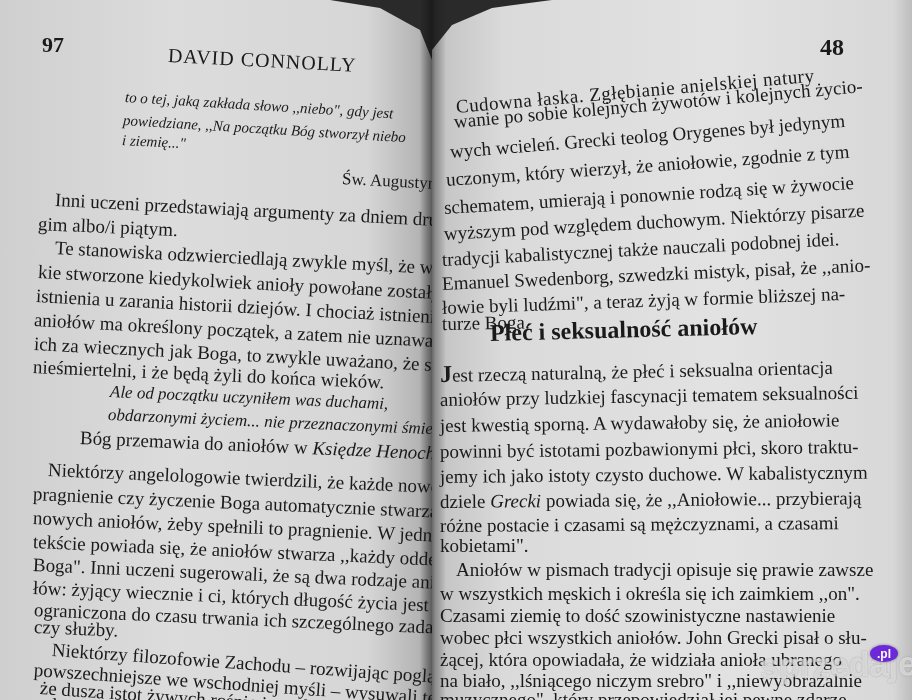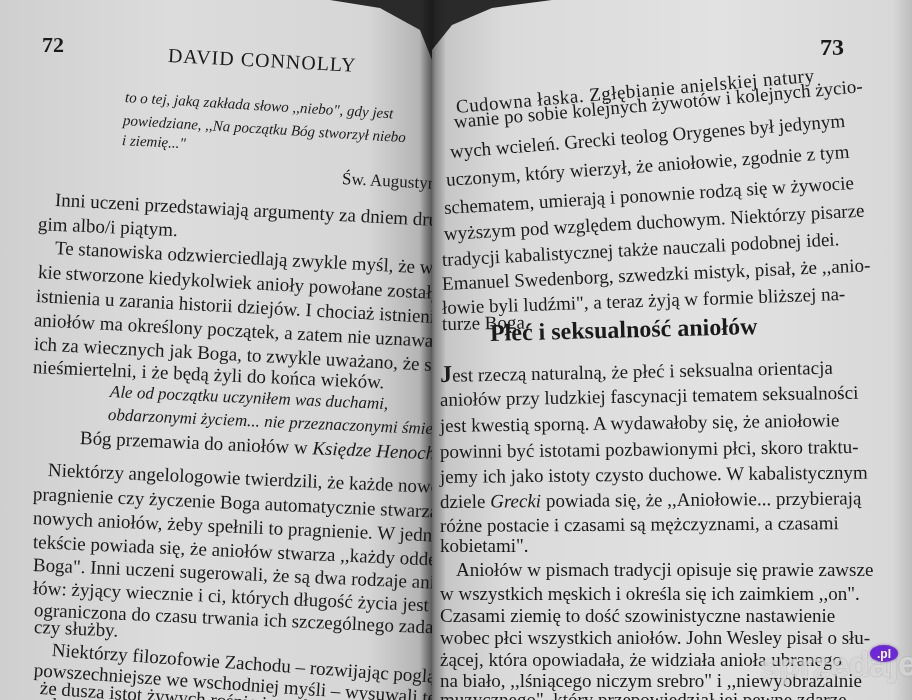--- a/index.html
+++ b/index.html
@@ -46,21 +46,21 @@
     font-size:12px; display:flex; align-items:center; justify-content:center;
     box-shadow:0 0 3px rgba(0,0,0,0.4);
   }
 </style>
 </head>
 <body>
 
 <div class="book">
 
   <div class="page page-left">
-    <div class="pnum" style="left:42px;top:32px;">72</div>
+    <div class="pnum" style="left:42px;top:32px;">97</div>
     <div class="running-head" style="left:168px;top:44px;transform:rotate(3deg);transform-origin:left;">DAVID CONNOLLY</div>
 
     <div>
       <div class="line it small" style="left:125px;top:90px;transform:rotate(3.5deg);transform-origin:left;">to o tej, jaką zakłada słowo ,,niebo", gdy jest</div>
       <div class="line it small" style="left:123px;top:113px;transform:rotate(3.5deg);transform-origin:left;">powiedziane, ,,Na początku Bóg stworzył niebo</div>
       <div class="line it small" style="left:122px;top:133px;transform:rotate(3deg);transform-origin:left;">i ziemię..."</div>
     </div>
     <div class="line" style="left:342px;top:170px;transform:rotate(3deg);transform-origin:left;font-size:17px;">Św. Augustyn</div>
 
     <div>
@@ -97,21 +97,21 @@
     <div>
       <div class="line" style="left:52px;top:640px;transform:rotate(4deg);transform-origin:left;">Niektórzy filozofowie Zachodu – rozwijając poglądy</div>
       <div class="line" style="left:34px;top:660px;transform:rotate(4deg);transform-origin:left;">powszechniejsze we wschodniej myśli – wysuwali tezę,</div>
       <div class="line" style="left:40px;top:678px;transform:rotate(4deg);transform-origin:left;">że dusza istot żywych rośnie i ewoluuje ...</div>
       <div class="line" style="left:34px;top:694px;transform:rotate(4deg);transform-origin:left;">pełnemu doświadczeniu ...</div>
     </div>
   </div>
 
   <div class="page page-right">
     <div class="running-head" style="left:24px;top:96px;transform:rotate(-5deg);transform-origin:left;font-size:19px;letter-spacing:0.5px;">Cudowna łaska. Zgłębianie anielskiej natury</div>
-    <div class="pnum" style="left:388px;top:34px;font-size:24px;">73</div>
+    <div class="pnum" style="left:388px;top:34px;font-size:24px;">48</div>
 
     <div>
       <div class="line" style="left:22px;top:112px;transform:rotate(-5deg);transform-origin:left;">wanie po sobie kolejnych żywotów i kolejnych życio-</div>
       <div class="line" style="left:18px;top:142px;transform:rotate(-4.5deg);transform-origin:left;">wych wcieleń. Grecki teolog Orygenes był jedynym</div>
       <div class="line" style="left:14px;top:170px;transform:rotate(-4deg);transform-origin:left;">uczonym, który wierzył, że aniołowie, zgodnie z tym</div>
       <div class="line" style="left:12px;top:198px;transform:rotate(-3.5deg);transform-origin:left;">schematem, umierają i ponownie rodzą się w żywocie</div>
       <div class="line" style="left:12px;top:224px;transform:rotate(-3.2deg);transform-origin:left;">wyższym pod względem duchowym. Niektórzy pisarze</div>
       <div class="line" style="left:10px;top:250px;transform:rotate(-3deg);transform-origin:left;">tradycji kabalistycznej także nauczali podobnej idei.</div>
       <div class="line" style="left:10px;top:274px;transform:rotate(-2.5deg);transform-origin:left;">Emanuel Swedenborg, szwedzki mistyk, pisał, że ,,anio-</div>
       <div class="line" style="left:10px;top:298px;transform:rotate(-2deg);transform-origin:left;">łowie byli ludźmi", a teraz żyją w formie bliższej na-</div>
@@ -129,21 +129,21 @@
       <div class="line" style="left:8px;top:492px;transform:rotate(-0.5deg);transform-origin:left;"><span>dziele </span><span class="it">Grecki</span><span> powiada się, że ,,Aniołowie... przybierają</span></div>
       <div class="line" style="left:8px;top:516px;transform:rotate(-0.4deg);transform-origin:left;">różne postacie i czasami są mężczyznami, a czasami</div>
       <div class="line" style="left:8px;top:510px;opacity:0;"></div>
       <div class="line" style="left:8px;top:536px;">kobietami".</div>
     </div>
 
     <div>
       <div class="line" style="left:24px;top:560px;">Aniołów w pismach tradycji opisuje się prawie zawsze</div>
       <div class="line" style="left:8px;top:584px;">w wszystkich męskich i określa się ich zaimkiem ,,on".</div>
       <div class="line" style="left:8px;top:606px;">Czasami ziemię to dość szowinistyczne nastawienie</div>
-      <div class="line" style="left:8px;top:628px;">wobec płci wszystkich aniołów. John Wesley pisał o słu-</div>
+      <div class="line" style="left:8px;top:628px;">wobec płci wszystkich aniołów. John Grecki pisał o słu-</div>
       <div class="line" style="left:8px;top:650px;">żącej, która opowiadała, że widziała anioła ubranego</div>
       <div class="line" style="left:8px;top:671px;">na biało, ,,lśniącego niczym srebro" i ,,niewyobrażalnie</div>
       <div class="line" style="left:8px;top:690px;">muzycznego", który przepowiedział jej pewne zdarze-</div>
     </div>
   </div>
 
   <div class="spine-shadow"></div>
 
   <div class="watermark">sprzedajemy</div>
   <div class="wm-badge">.pl</div>

